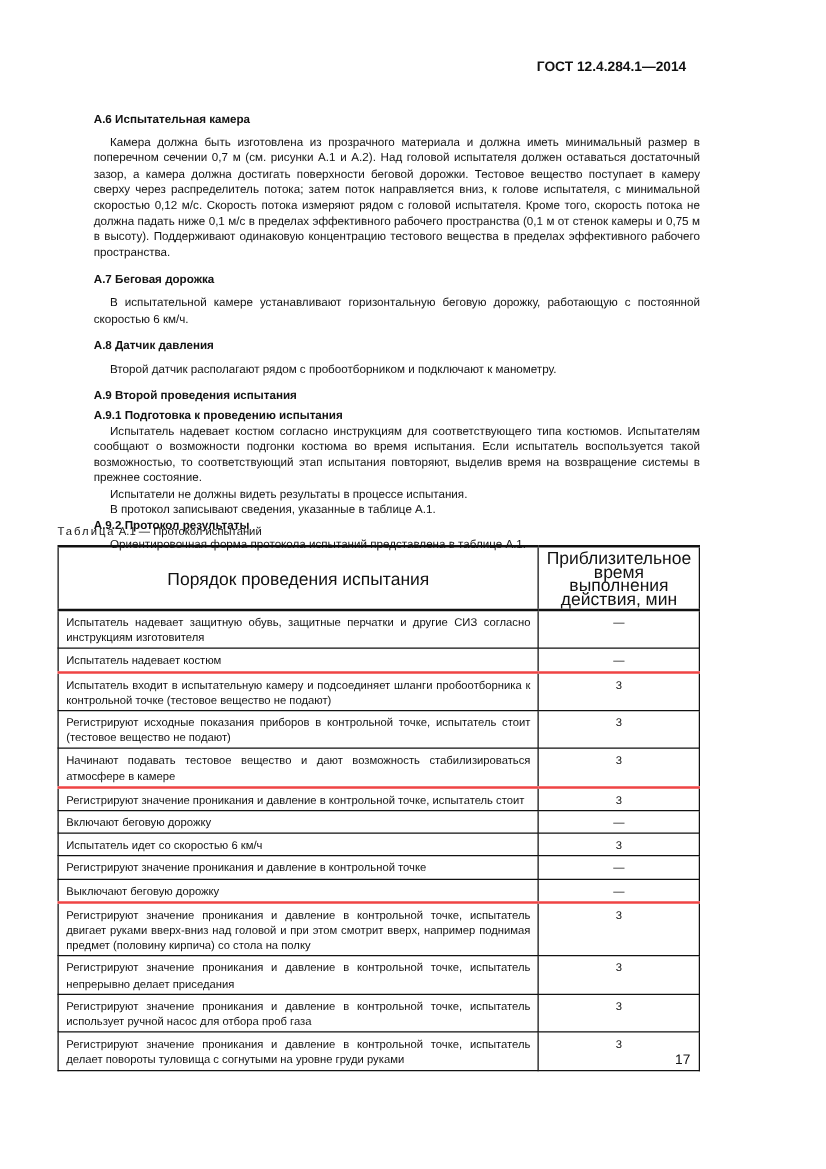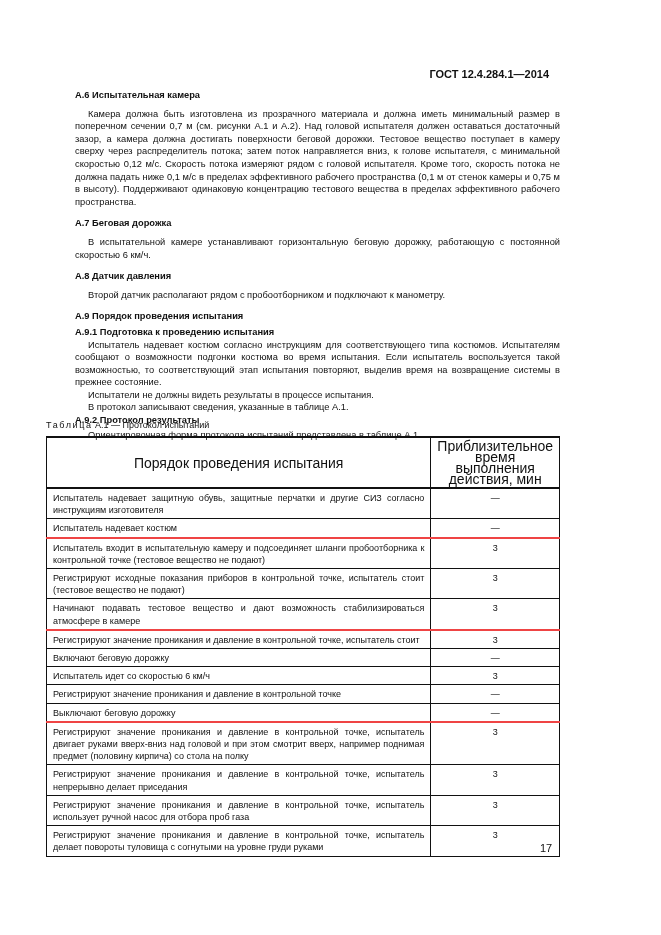--- a/index.html
+++ b/index.html
@@ -2,21 +2,21 @@
 <html><head>
   <meta charset="utf-8">
   <style>
     html, body { margin: 0; padding: 0; background: #ffffff; }
     body {
       width: 661px; height: 935px; position: relative; overflow: hidden;
       font-family: "Liberation Sans", "DejaVu Sans", sans-serif;
       color: #111; font-size: 9.3px; line-height: 12.6px;
     }
     .header {
-      position: absolute; top: 68px; right: 112px;
+      position: absolute; top: 48px; right: 112px;
       font-weight: bold; font-size: 11px;
     }
     .content { position: absolute; left: 75px; top: 89px; width: 485px; }
     .h { font-weight: bold; margin: 0; }
     .p { margin: 0; text-indent: 13px; text-align: justify; }
     .p2 { margin: 0; text-indent: 13px; }
     .gap-s { height: 6px; }
     .gap-m { height: 9px; }
     .table-caption {
       position: absolute; left: 46px; top: 419px; font-size: 9px; text-align: right;
@@ -53,21 +53,21 @@
   <p class="h">А.7 Беговая дорожка</p>
   <div class="gap-s"></div>
   <p class="p">В испытательной камере устанавливают горизонтальную беговую дорожку, работающую с постоянной скоростью 6 км/ч.</p>
   <div class="gap-m"></div>
 
   <p class="h">А.8 Датчик давления</p>
   <div class="gap-s"></div>
   <p class="p">Второй датчик располагают рядом с пробоотборником и подключают к манометру.</p>
   <div class="gap-m"></div>
 
-  <p class="h">А.9 Порядок проведения испытания</p>
+  <p class="h">А.9 Второй проведения испытания</p>
   <div class="gap-s" style="height:3px"></div>
   <p class="h">А.9.1 Подготовка к проведению испытания</p>
   <p class="p">Испытатель надевает костюм согласно инструкциям для соответствующего типа костюмов. Испытателям сообщают о возможности подгонки костюма во время испытания. Если испытатель воспользуется такой возможностью, то соответствующий этап испытания повторяют, выделив время на возвращение системы в прежнее состояние.</p>
   <p class="p2">Испытатели не должны видеть результаты в процессе испытания.</p>
   <p class="p2">В протокол записывают сведения, указанные в таблице А.1.</p>
   <p class="h">А.9.2 Протокол результаты</p>
   <div class="gap-s" style="height:2px"></div>
   <p class="p2">Ориентировочная форма протокола испытаний представлена в таблице А.1.</p>
 </div>
 

